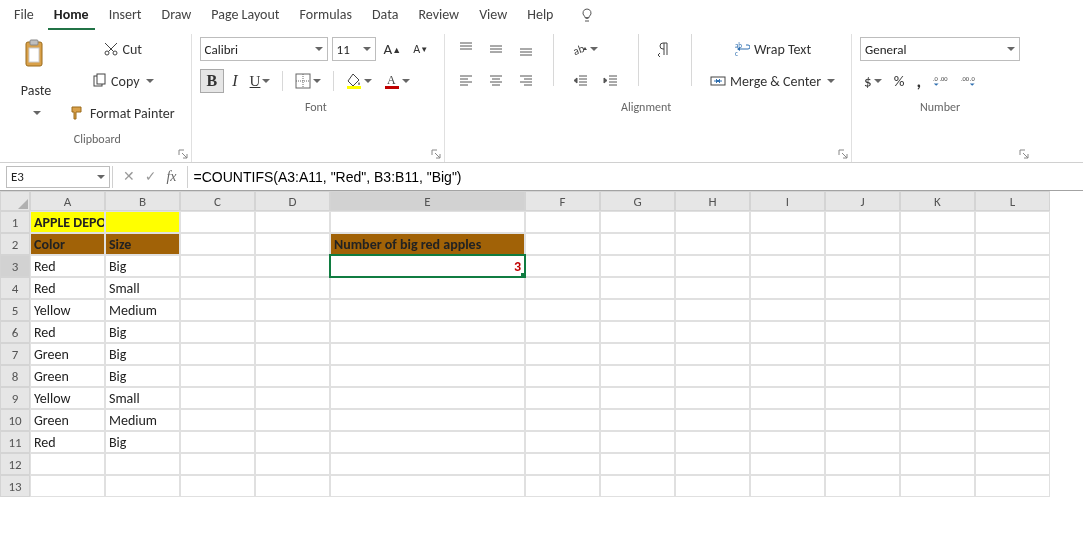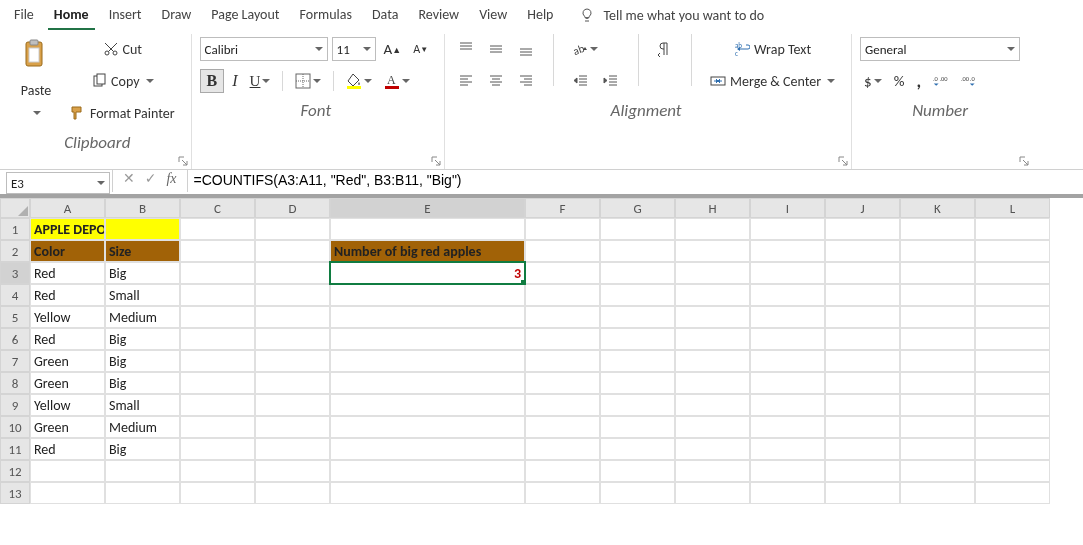--- a/index.html
+++ b/index.html
@@ -8,39 +8,39 @@
   .tab { padding: 6px 6px 4px 6px; font-size: 14px; color: #444; cursor: pointer; }
   .tab.active { font-weight: 600; border-bottom: 2px solid #217346; color: #222; }
   .tellme { display: flex; align-items: center; gap: 8px; margin-left: 12px; color: #444; }
   .bulb { width: 16px; height: 16px; }
   .ribbon { display: flex; border-bottom: 1px solid #d0d0d0; padding: 4px 8px 0 8px; }
   .group { display: flex; flex-direction: column; align-items: stretch; border-right: 1px solid #e0e0e0; padding: 0 12px 16px 8px; position: relative; }
   .group:last-child { border-right: none; }
   .group-row { display: flex; align-items: center; gap: 4px; height: 30px;}
   .group-body { display: flex; align-items: flex-start; gap: 10px; }
   .group-col { display: flex; flex-direction: column; gap: 2px; }
-  .group-label { text-align: center; font-size: 17px; color: #666; margin-top: 4px; font-style: italic; }
+  .group-label { text-align: center; font-size: 12px; color: #666; margin-top: 4px; }
   .dlauncher { position: absolute; bottom: 1px; right: 1px; width: 14px; height: 14px; display:flex;align-items:center;justify-content:center;}
   .dlauncher svg{width:10px;height:10px;}
   .btn { background: transparent; border: none; padding: 3px 4px; cursor: pointer; font-family: inherit; font-size: 14px; color: #333; display:flex; align-items:center; justify-content:center;}
   .big-btn { display: flex; flex-direction: column; align-items: center; gap: 12px; padding: 4px; }
   .icon { width: 16px; height: 16px; }
   .icon-lg { width: 32px; height: 32px;}
   .caret { margin-left: 2px; }
   .fontbox { border: 1px solid #bdbdbd; height: 24px; padding: 2px 4px; font-size: 13px; background: #fff; display:flex;align-items:center;justify-content:space-between; }
   .fontname { width: 128px;}
   .fontsize { width: 44px;}
   .numfmt { width: 160px; }
   .bold-on { border: 1px solid #a9a9a9; background: #e6e6e6; padding: 2px 6px; }
   .seg { display:flex; border: none; }
   .seg .btn { padding: 3px 5px; }
   .sep { width:1px; height:20px; background:#d8d8d8; margin: 0 4px; }
 
   
-  .fxbar { display: flex; align-items: flex-start; border-bottom: 4px solid #a3a3a3; height: 28px; }
+  .fxbar { display: flex; align-items: center; border-bottom: 1px solid #a3a3a3; height: 28px; }
   .namebox { width: 104px; border: 1px solid #bdbdbd; margin: 2px 2px 2px 6px; height: 22px; display:flex; align-items:center; justify-content: space-between; padding: 0 4px; font-size: 13px;}
   .fxbtns { display:flex; align-items:center; gap: 10px; padding: 0 10px; color: #999;}
   .formula-input { flex: 1; border: none; font-size: 14px; padding: 2px 6px; outline: none; }
 
   
   .grid { display: grid; grid-template-columns: 30px 75px 75px 75px 75px 195px 75px 75px 75px 75px 75px 75px 75px; border-collapse: collapse; }
   .hdr { background: #e6e6e6; text-align: center; border: 1px solid #d4d4d4; font-size: 13px; color: #555; height: 20px; display:flex;align-items:center;justify-content:center;}
   .rowhdr { background: #e6e6e6; text-align: center; border: 1px solid #d4d4d4; font-size: 13px; color:#555; height:22px; display:flex;align-items:center;justify-content:center;}
   .cell { border: 1px solid #e0e0e0; height: 22px; padding: 1px 3px; font-size: 14px; display:flex;align-items:center; overflow:hidden; white-space:nowrap;}
   .corner { background:#e6e6e6;border:1px solid #d4d4d4; position:relative;}
@@ -67,21 +67,20 @@
   <div class="tab">Page Layout</div>
   <div class="tab">Formulas</div>
   <div class="tab">Data</div>
   <div class="tab">Review</div>
   <div class="tab">View</div>
   <div class="tab">Help</div>
   <div class="tellme">
     <svg class="bulb" viewBox="0 0 24 24" fill="none" stroke="#555" stroke-width="1.5">
         <path d="M9 21h6M10 17h4M12 3a6 6 0 00-4 10.5c.7.7 1 1.5 1 2.5h6c0-1 .3-1.8 1-2.5A6 6 0 0012 3z"></path>
       </svg>
-    <span>Tell me what you want to do</span>
   </div>
 </div>
 
 <div class="ribbon">
 
   <div class="group">
     <div class="group-body">
       <button class="btn big-btn">
         <svg class="icon-lg" viewBox="0 0 32 32">
             <rect x="6" y="4" width="16" height="24" rx="2" fill="#d9a14a" stroke="#9b6b1a"></rect>

